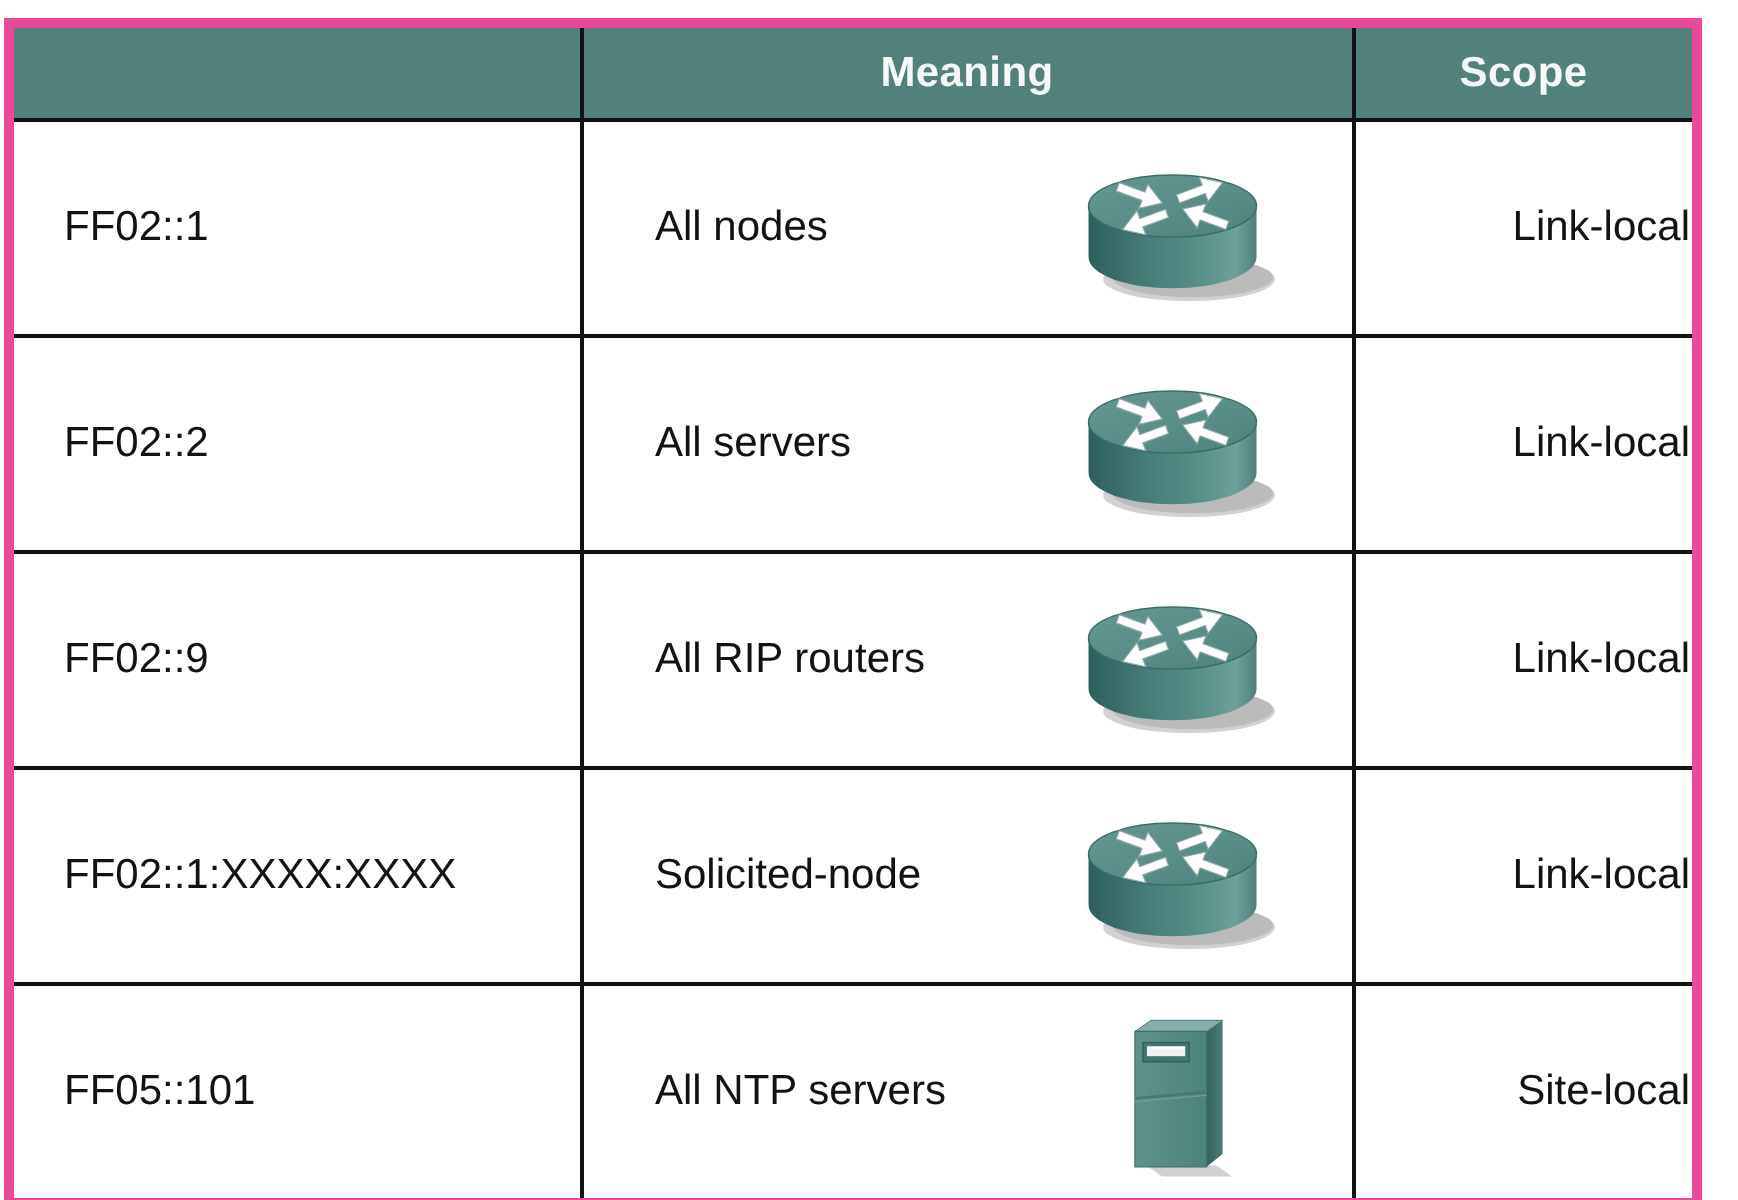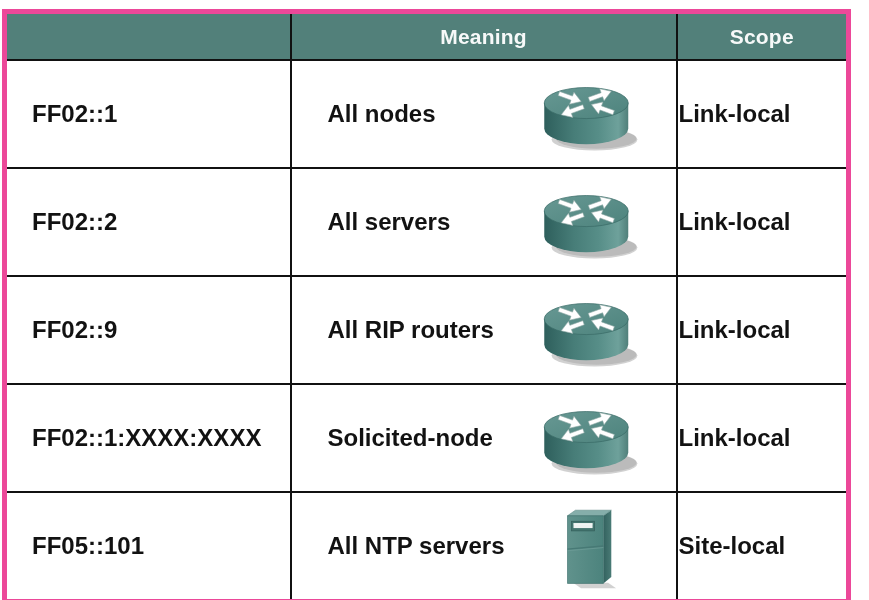--- a/index.html
+++ b/index.html
@@ -28,43 +28,43 @@
     height: 43px;
     background: #52807a;
     color: #f7f9f9;
     font-size: 21px;
     font-weight: bold;
     text-align: center;
     letter-spacing: 0.2px;
   }
   tbody td {
     height: 104px;
-    font-size: 24px;
-    font-weight: bold;
+    font-size: 21px;
+    font-weight: normal;
     color: #121212;
     background: #ffffff;
   }
   td.addr { text-align: left; padding-left: 25px; }
   td.meaning { padding: 0; }
   .meaning-wrap {
     display: flex;
     align-items: center;
     width: 100%; height: 80px;
   }
   .meaning-text { margin-left: 36px; white-space: nowrap; }
   .icon-box {
     margin-left: auto;
     margin-right: 26px;
     width: 122px;
     display: flex;
     justify-content: center;
     align-items: center;
     flex: 0 0 auto;
   }
-  td.scope { text-align: left; margin-top: 35px; }
+  td.scope { text-align: right; margin-top: 35px; }
 </style>
 </head>
 <body>
 
 <svg class="defs-holder" aria-hidden="true">
   <defs>
     <linearGradient id="rtBody" x1="0" y1="0" x2="1" y2="0">
       <stop offset="0" stop-color="#2e5f5c"></stop>
       <stop offset="0.35" stop-color="#477d78"></stop>
       <stop offset="0.65" stop-color="#578e88"></stop>

